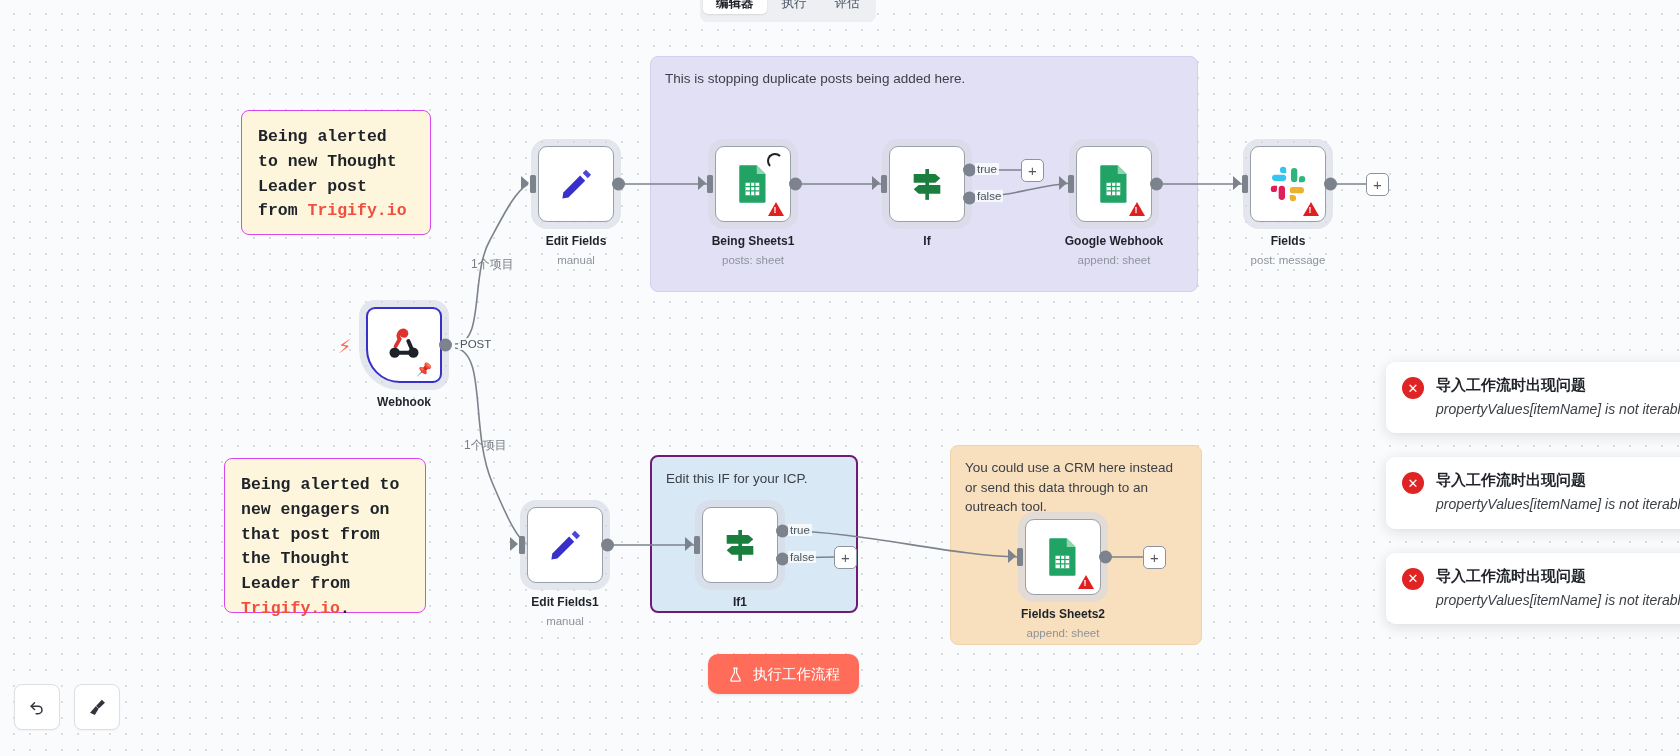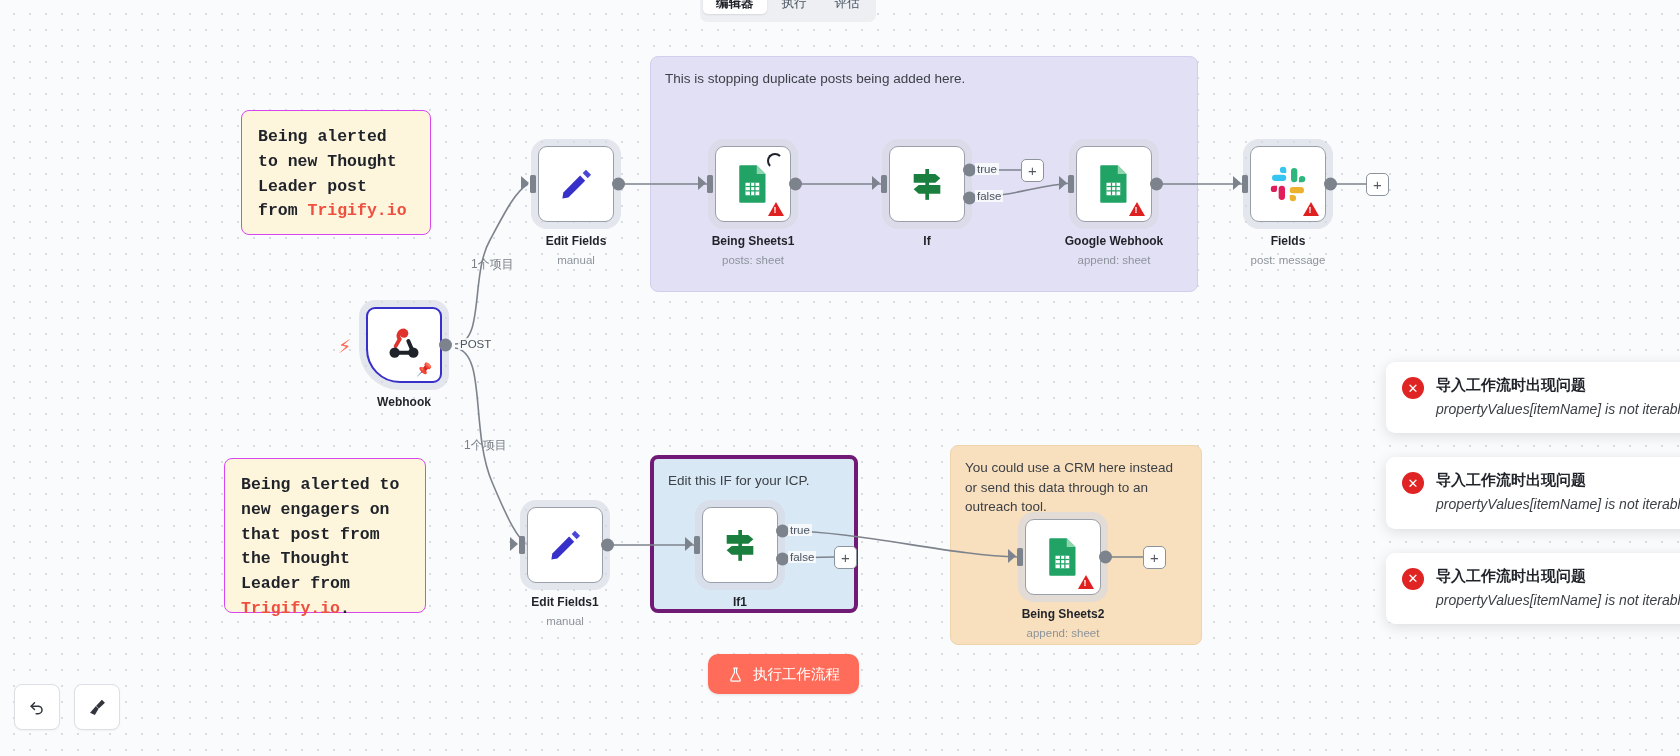--- a/index.html
+++ b/index.html
@@ -38,21 +38,21 @@
   .sticky{
     position:absolute;border-radius:8px;
     box-sizing:border-box;
     font-size:14px;line-height:1.45;
     z-index:1;
   }
   .sticky .body{padding:14px 16px;}
   .sticky-yellow{background:#fdf6dd;border:1px solid #d946ef;color:#1f2329;font-family:Liberation Mono, monospace;}
   .sticky-yellow .body{font-size:16.5px;font-weight:700;line-height:1.5;}
   .sticky-purple{background:#e2e0f5;border:1px solid #d2cfee;color:#32353c;}
-  .sticky-blue{background:#d9e8f5;border:4px solid #701a75;color:#32353c;}
+  .sticky-blue{background:#d9e8f5;border:2px solid #701a75;color:#32353c;}
   .sticky-orange{background:#f8dfbd;border:1px solid #eed3ab;color:#32353c;}
   .sticky-purple .body,.sticky-blue .body,.sticky-orange .body{
     font-size:13.5px;font-weight:400;color:#3b3f46;padding:12px 14px;}
   .link{color:#f04e3e;}
   
   .node{
     position:absolute;z-index:10;
   }
   .node .box{
     width:76px;height:76px;
@@ -369,21 +369,21 @@
       <g stroke="#21a366" stroke-width="1">
         <line x1="7" y1="18" x2="18" y2="18"></line>
         <line x1="7" y1="21.5" x2="18" y2="21.5"></line>
         <line x1="11" y1="15" x2="11" y2="25"></line>
         <line x1="14.5" y1="15" x2="14.5" y2="25"></line>
       </g>
     </svg>
     <div class="warn"></div>
     <div class="port-out"></div>
   </div>
-  <div class="title">Being Sheets2</div>
+  <div class="title">Fields Sheets2</div>
   <div class="sub">append: sheet</div>
 </div>
 
 <div class="plus" style="left:1021px;top:159px;">+</div>
 <div class="plus" style="left:1366px;top:173px;">+</div>
 <div class="plus" style="left:834px;top:546px;">+</div>
 <div class="plus" style="left:1143px;top:546px;">+</div>
 
 <div id="tabbar">
   <div class="tab active">编辑器</div>

